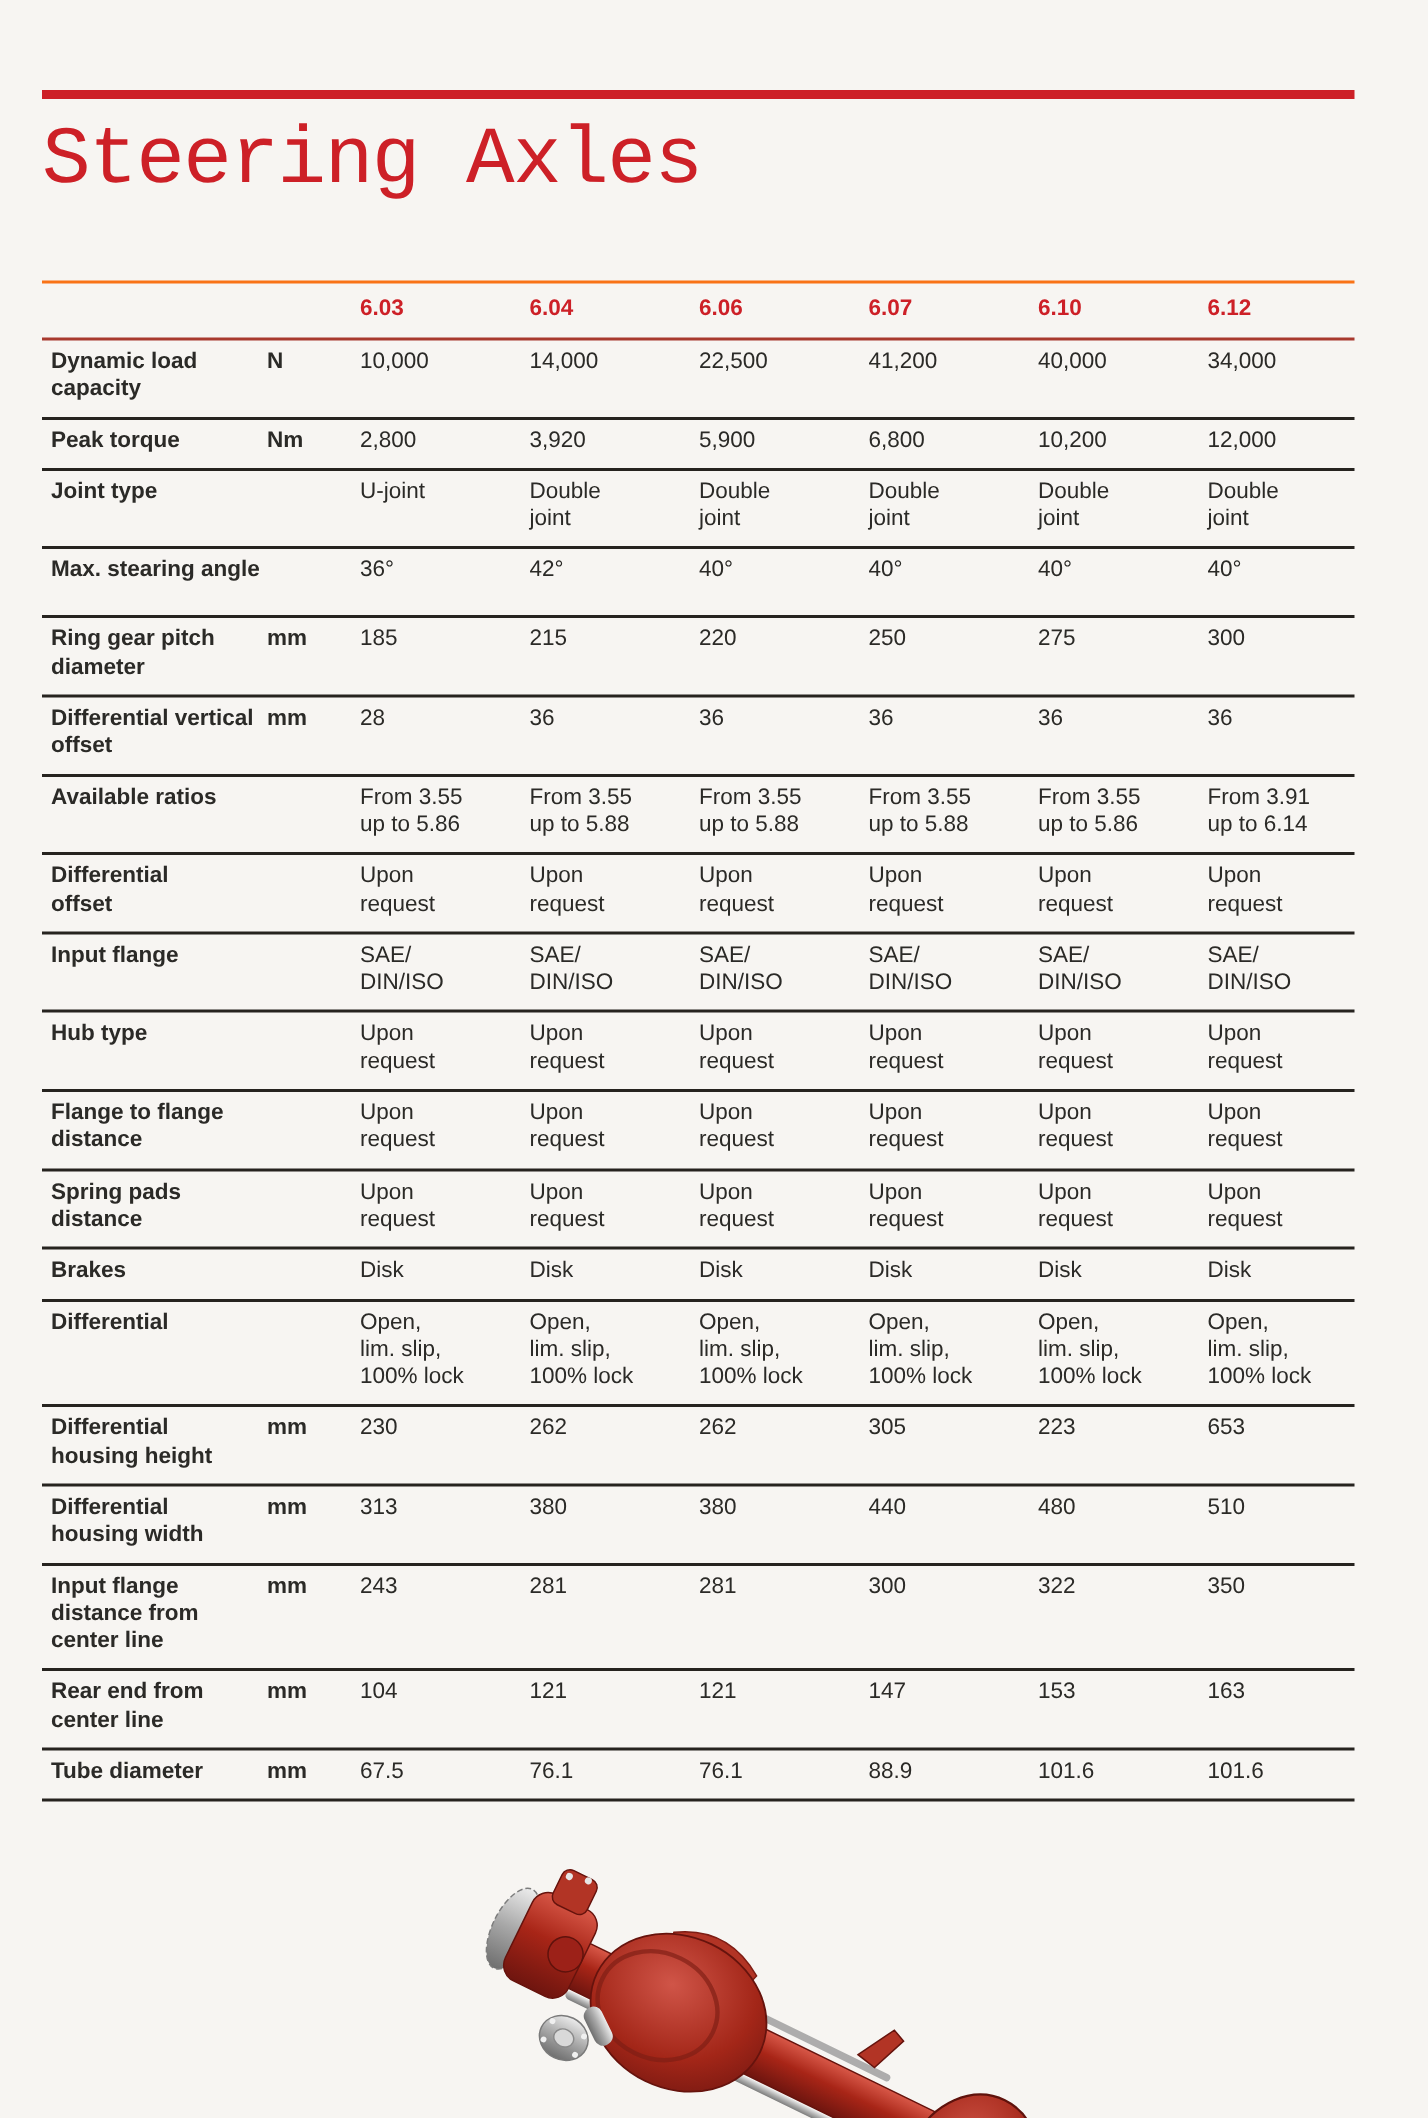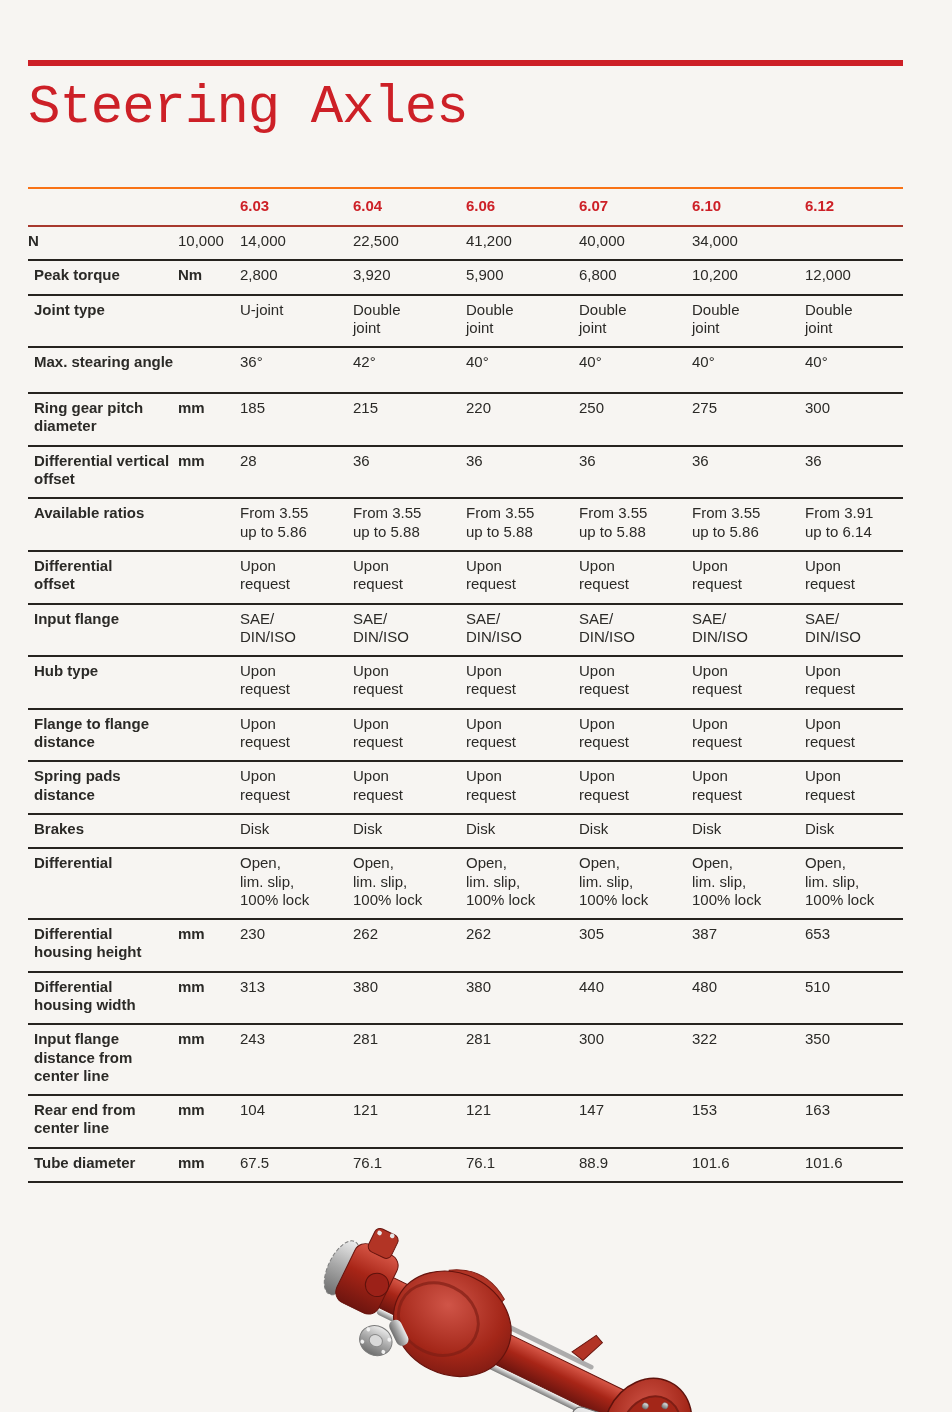--- a/index.html
+++ b/index.html
@@ -84,20 +84,22 @@
 
     <div class="cell model-cell">6.03</div>
         <div class="cell model-cell">6.04</div>
         <div class="cell model-cell">6.06</div>
         <div class="cell model-cell">6.07</div>
         <div class="cell model-cell">6.10</div>
         <div class="cell model-cell">6.12</div>
       </div>
     <div>
         <div class="trow">
+          <div class="cell lbl">Dynamic load
+capacity</div>
           <div class="cell unit">N</div>
           <div class="cell val">10,000</div>
           <div class="cell val">14,000</div>
           <div class="cell val">22,500</div>
           <div class="cell val">41,200</div>
           <div class="cell val">40,000</div>
           <div class="cell val">34,000</div>
         </div>
         <div class="trow">
           <div class="cell lbl">Peak torque</div>
@@ -288,21 +290,21 @@
 100% lock</div>
         </div>
         <div class="trow">
           <div class="cell lbl">Differential
 housing height</div>
           <div class="cell unit">mm</div>
           <div class="cell val">230</div>
           <div class="cell val">262</div>
           <div class="cell val">262</div>
           <div class="cell val">305</div>
-          <div class="cell val">387</div>
+          <div class="cell val">223</div>
           <div class="cell val">653</div>
         </div>
         <div class="trow">
           <div class="cell lbl">Differential
 housing width</div>
           <div class="cell unit">mm</div>
           <div class="cell val">313</div>
           <div class="cell val">380</div>
           <div class="cell val">380</div>
           <div class="cell val">440</div>

